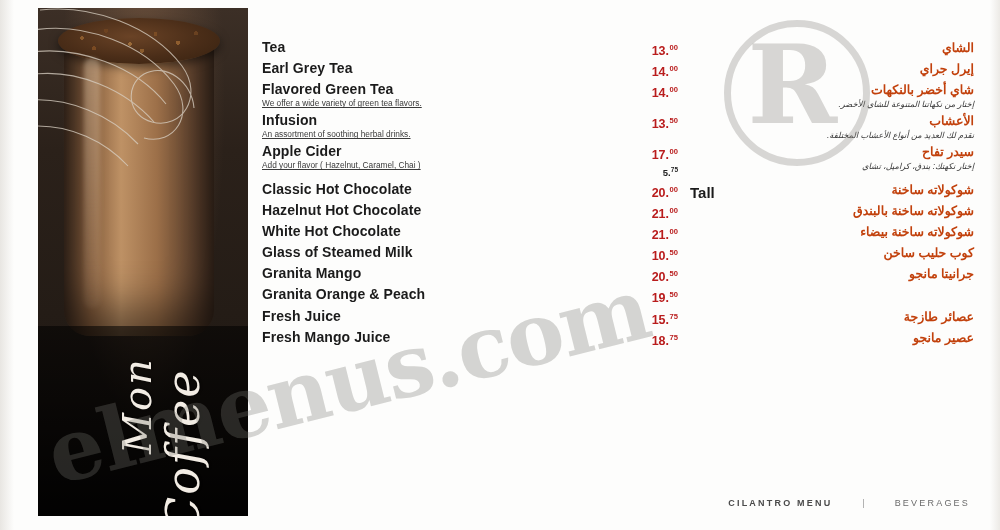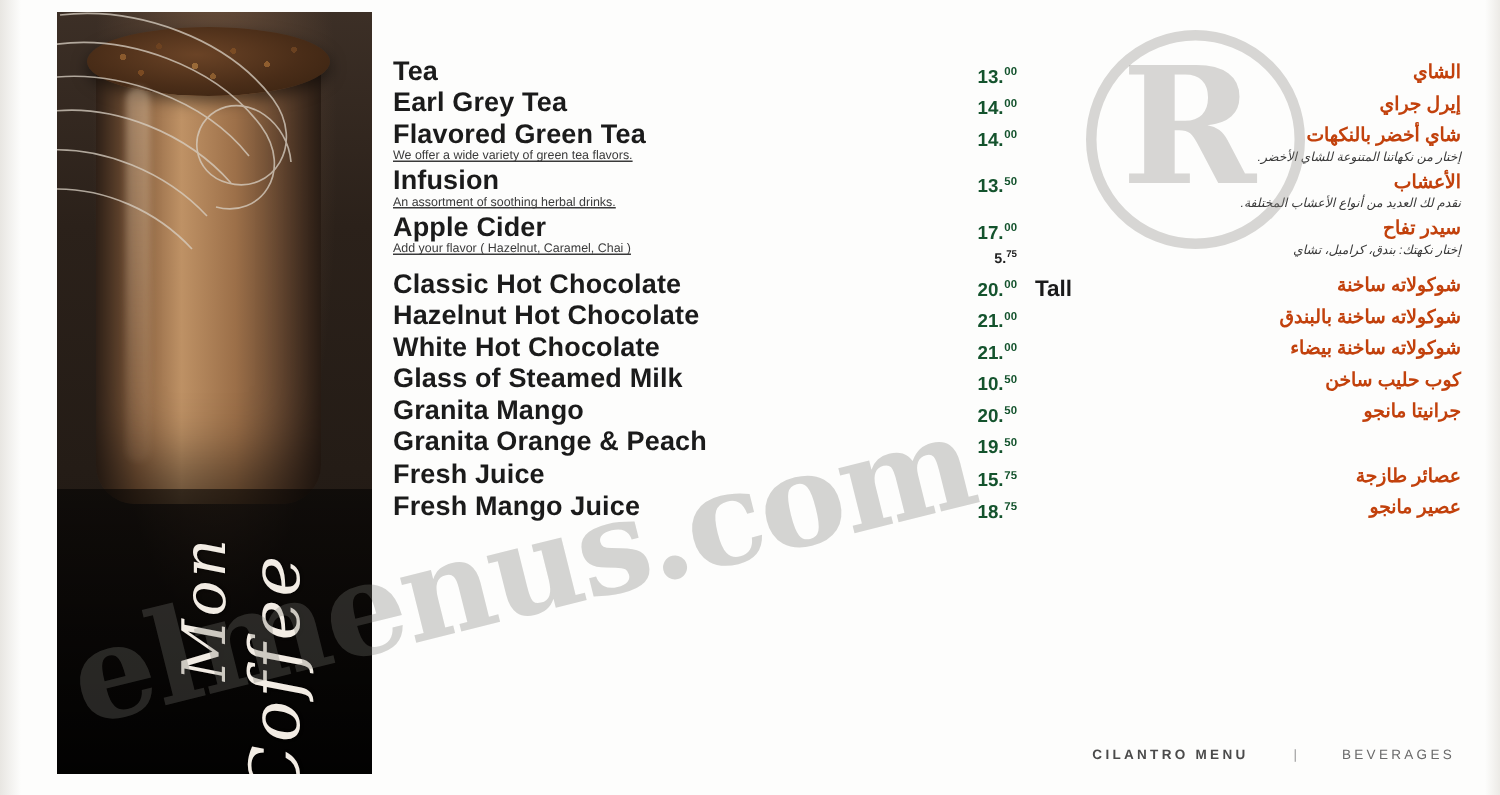--- a/index.html
+++ b/index.html
@@ -200,21 +200,21 @@
     position: relative;
     display: flex;
     align-items: flex-start;
     margin-bottom: 2px;
   }
   .col-en {
     width: 296px;
     flex: 0 0 296px;
   }
   .name-en {
-    font-size: 18px;
+    font-size: 14px;
     font-weight: bold;
     color: #1b1b1b;
     letter-spacing: 0.1px;
     line-height: 15px;
   }
   .desc-en {
     font-size: 8.3px;
     color: #3a3a3a;
     line-height: 11px;
     margin-top: 1px;
@@ -223,21 +223,21 @@
   .col-price {
     width: 120px;
     flex: 0 0 120px;
     text-align: right;
     padding-right: 6px;
     position: relative;
   }
   .price {
     font-size: 12.5px;
     font-weight: bold;
-    color: #14532d;
+    color: #b91c1c;
     line-height: 15px;
     white-space: nowrap;
   }
   .price sup {
     font-size: 7.6px;
     font-weight: bold;
     vertical-align: super;
     margin-left: 0.5px;
   }
   .price2 {

